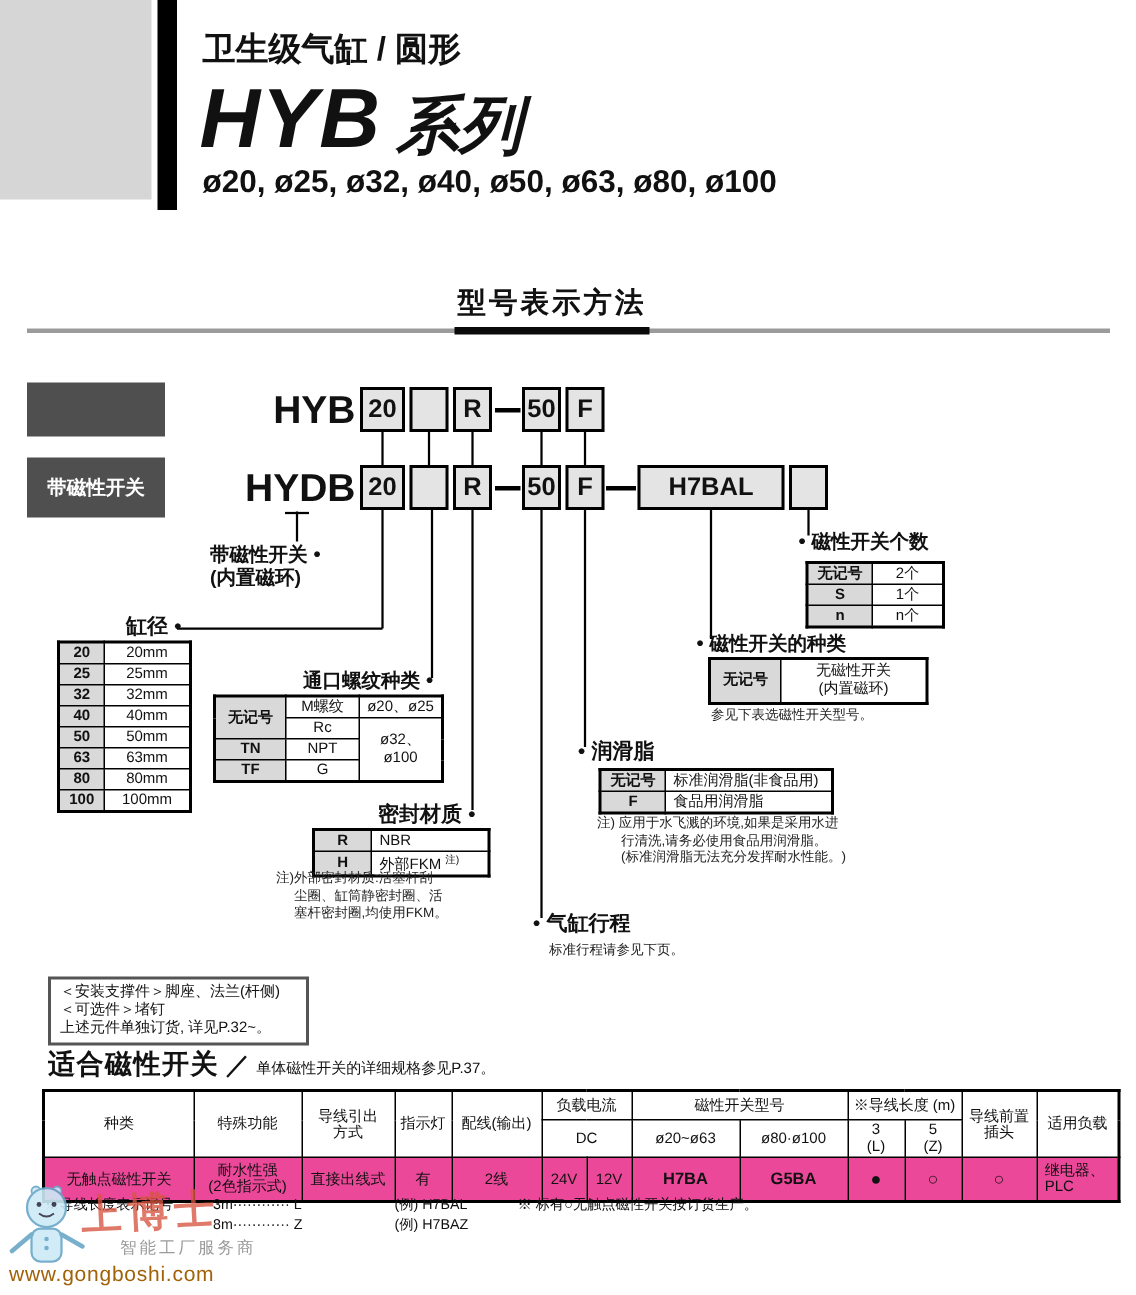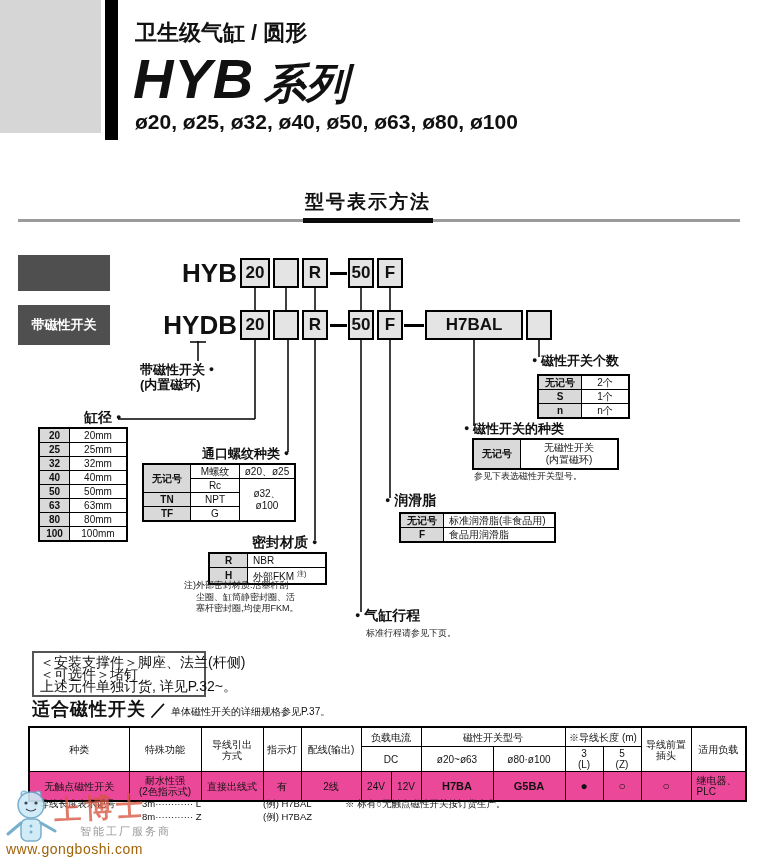--- a/index.html
+++ b/index.html
@@ -35,21 +35,21 @@
   
   .st{position:absolute;border-collapse:collapse;background:#fff;border:2px solid #000;}
   .st td{border:1px solid #000;text-align:center;padding:0 2px;font-size:10px;height:13px;line-height:12px;}
   .st td.k{background:#d9d9d9;font-weight:bold;}
   .st td.left{text-align:left;padding-left:5px;}
   .sup{font-size:7px;vertical-align:4px;}
   .stack span{display:block;}
   .note{position:absolute;font-size:9px;line-height:11.5px;color:#222;white-space:nowrap;}
   
   .mountbox{left:32px;top:651px;width:158px;border:2px solid #555;padding:3px 6px;
-            font-size:14px;line-height:12px;white-space:nowrap;}
+            font-size:10px;line-height:12px;white-space:nowrap;}
   .sw-head{left:32px;top:697px;white-space:nowrap;}
   .sw-title{font-size:18px;font-weight:bold;letter-spacing:1px;}
   .sw-slash{font-size:16px;font-weight:bold;}
   .sw-sub{font-size:10px;}
   .bt{left:28px;top:726px;width:717px;border-collapse:collapse;table-layout:fixed;border:2px solid #000;}
   .bt td{border:1px solid #000;text-align:center;vertical-align:middle;font-size:10px;line-height:11px;padding:1px 2px;}
   .bt tr.hA td{height:16px;}
   .bt tr.hB td{height:22px;}
   .bt tr.data td{height:26px;background:#ec4899;}
   .bt td.bold{font-weight:bold;font-size:11px;}
@@ -254,20 +254,25 @@
         <tr>
           <td class="k" style="width:38px">无记号</td>
           <td class="left" style="width:103px">标准润滑脂(非食品用)</td>
         </tr>
     <tr>
           <td class="k">F</td>
           <td class="left">食品用润滑脂</td>
         </tr>
   </tbody>
     </table>
+  <div class="note" style="left:398px;top:543px;">
+    <div>注) 应用于水飞溅的环境,如果是采用水进</div>
+    <div style="padding-left:16px">行清洗,请务必使用食品用润滑脂。</div>
+    <div style="padding-left:16px">(标准润滑脂无法充分发挥耐水性能。)</div>
+  </div>
 
   <div class="lab f14" style="left:355px;top:608px;">
     <span class="bullet">●</span> <span>气缸行程</span>
   </div>
   <div class="note" style="left:366px;top:628px;">标准行程请参见下页。</div>
 
   <div class="abs mountbox">
     <div>＜安装支撑件＞脚座、法兰(杆侧)</div>
     <div>＜可选件＞堵钉</div>
     <div>上述元件单独订货, 详见P.32~。</div>

